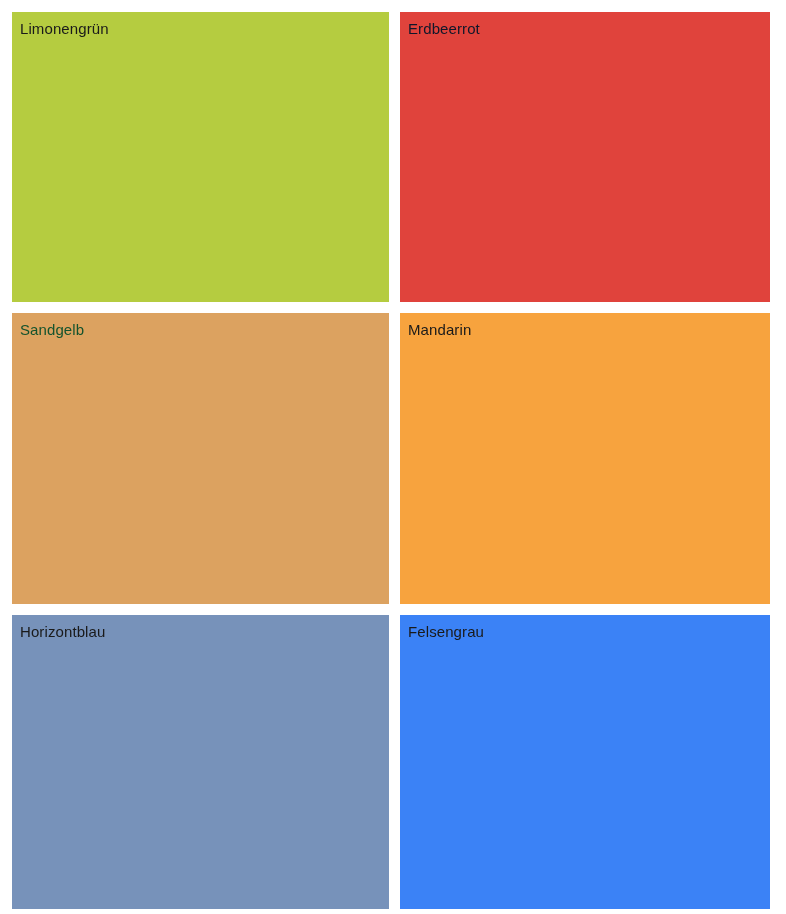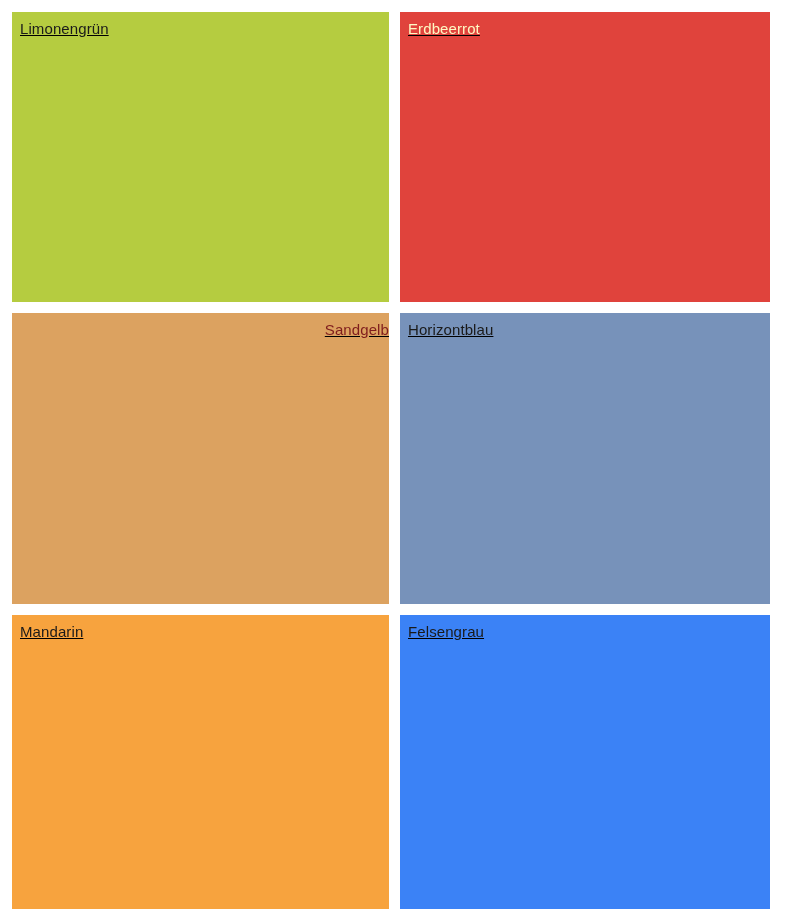--- a/index.html
+++ b/index.html
@@ -28,21 +28,20 @@
     column-gap: 11px;
     row-gap: 11px;
     box-sizing: border-box;
   }
 
   .swatch {
     position: relative;
     box-sizing: border-box;
     padding: 7px 0 0 8px;
     overflow: hidden;
-    text-decoration: underline;
   }
 
   .swatch-label {
     display: block;
     font-family: "Liberation Sans", sans-serif;
     font-size: 15px;
     line-height: 19px;
     color: #1a1a1a;
     letter-spacing: 0.1px;
     white-space: nowrap;
@@ -51,32 +50,32 @@
 </head>
 <body style="background-color: rgb(255, 255, 255);">
 
 <div id="swatch-grid">
 
   <div class="swatch" style="background-color: rgb(181, 204, 64);">
     <span class="swatch-label" style="color: rgb(26, 26, 26);">Limonengrün</span>
   </div>
 
   <div class="swatch" style="background-color: rgb(224, 67, 60);">
-    <span class="swatch-label" style="color: #fef9c3;">Erdbeerrot</span>
+    <span class="swatch-label" style="color: #0f172a;">Erdbeerrot</span>
   </div>
 
   <div class="swatch" style="background-color: rgb(220, 162, 96);">
-    <span class="swatch-label" style="color: #7f1d1d; text-align: right;">Sandgelb</span>
+    <span class="swatch-label" style="color: #14532d;">Sandgelb</span>
+  </div>
+
+  <div class="swatch" style="background-color: rgb(247, 163, 62);">
+    <span class="swatch-label" style="color: rgb(26, 26, 26);">Mandarin</span>
   </div>
 
   <div class="swatch" style="background-color: rgb(119, 146, 186);">
     <span class="swatch-label" style="color: rgb(26, 26, 26);">Horizontblau</span>
-  </div>
-
-  <div class="swatch" style="background-color: rgb(247, 163, 62);">
-    <span class="swatch-label" style="color: rgb(26, 26, 26);">Mandarin</span>
   </div>
 
   <div class="swatch" style="background-color: #3b82f6;">
     <span class="swatch-label" style="color: rgb(26, 26, 26);">Felsengrau</span>
   </div>
 
 </div>
 
 </body></html>

